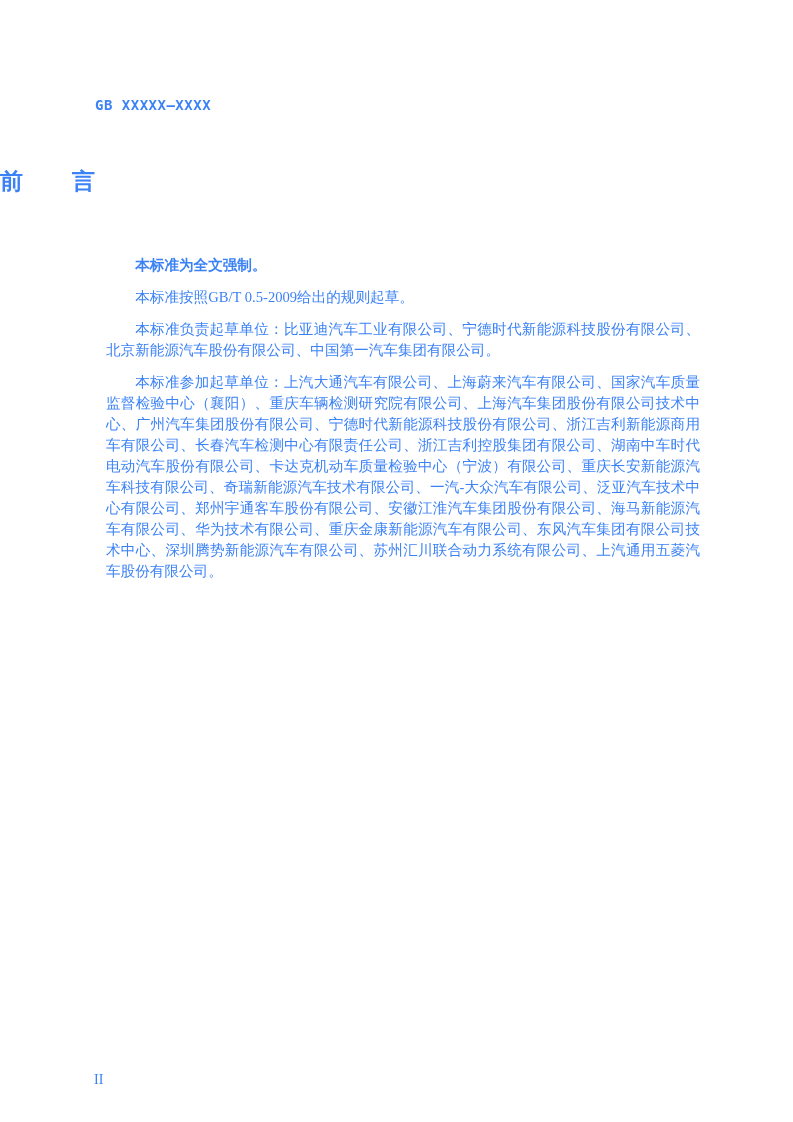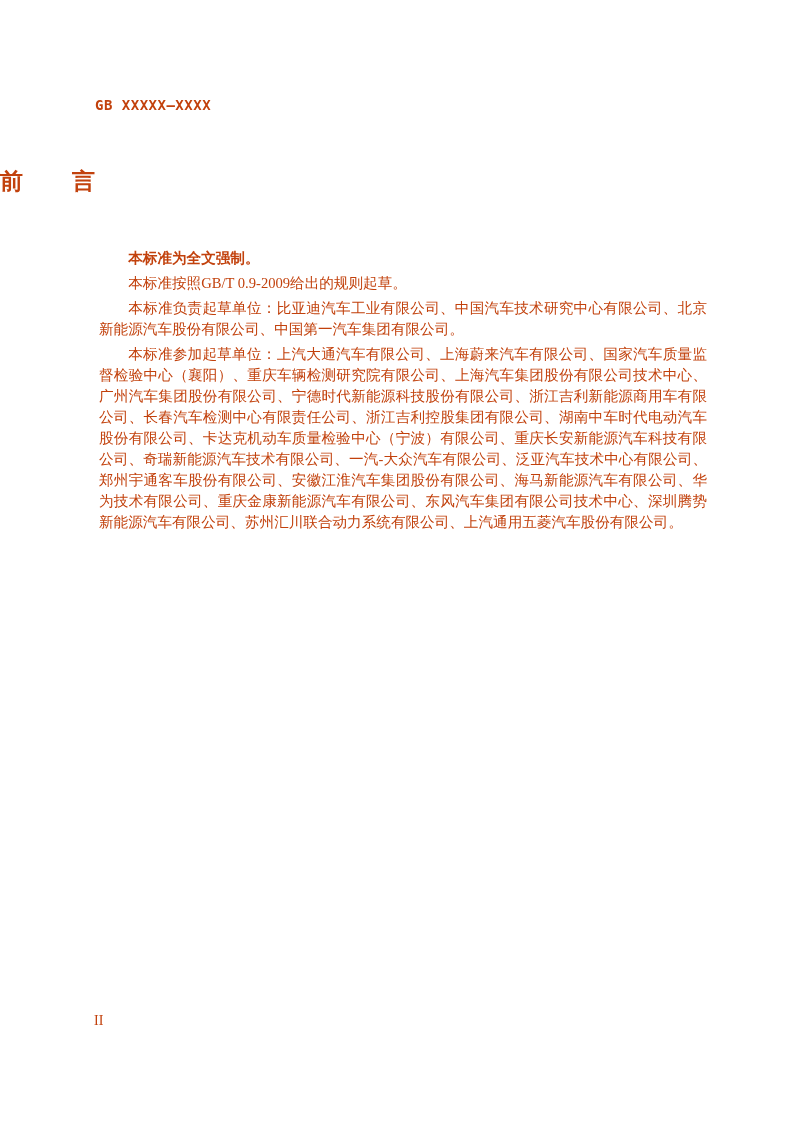--- a/index.html
+++ b/index.html
@@ -5,21 +5,21 @@
   html, body {
     margin: 0;
     padding: 0;
     background: #ffffff;
   }
   .page {
     position: relative;
     width: 793px;
     height: 1122px;
     background: #ffffff;
-    color: #c2410c;
+    color: #3b82f6;
     font-family: "Liberation Serif", serif;
     overflow: hidden;
   }
   .doc-header {
     position: absolute;
     left: 95px;
     top: 97px;
     font-family: "DejaVu Sans Mono", monospace;
     font-size: 14px;
     font-weight: bold;
@@ -42,47 +42,47 @@
     position: absolute;
     left: 95px;
     top: 244px;
     width: 616px;
     font-size: 14.6px;
     line-height: 21px;
     text-align: justify;
     text-justify: inter-ideograph;
   }
   .para {
-    margin: 4px;
+    margin: 11px;
     padding: 0;
     text-indent: 2em;
   }
   .para.emphasis {
     font-family: "Liberation Sans", sans-serif;
     font-weight: bold;
   }
   .page-number {
     position: absolute;
     left: 94px;
-    top: 1013px;
+    top: 1072px;
     font-family: "Liberation Serif", serif;
     font-size: 14px;
   }
 </style>
 </head>
 <body>
 
 <div class="page">
 
   <div class="doc-header">GB XXXXX—XXXX</div>
 
   <h1 class="doc-title">前　　言</h1>
 
   <div class="content">
     <p class="para emphasis">本标准为全文强制。</p>
-    <p class="para">本标准按照GB/T 0.9-2009给出的规则起草。</p>
-    <p class="para">本标准负责起草单位：比亚迪汽车工业有限公司、中国汽车技术研究中心有限公司、北京新能源汽车股份有限公司、中国第一汽车集团有限公司。</p>
+    <p class="para">本标准按照GB/T 0.5-2009给出的规则起草。</p>
+    <p class="para">本标准负责起草单位：比亚迪汽车工业有限公司、宁德时代新能源科技股份有限公司、北京新能源汽车股份有限公司、中国第一汽车集团有限公司。</p>
     <p class="para">本标准参加起草单位：上汽大通汽车有限公司、上海蔚来汽车有限公司、国家汽车质量监督检验中心（襄阳）、重庆车辆检测研究院有限公司、上海汽车集团股份有限公司技术中心、广州汽车集团股份有限公司、宁德时代新能源科技股份有限公司、浙江吉利新能源商用车有限公司、长春汽车检测中心有限责任公司、浙江吉利控股集团有限公司、湖南中车时代电动汽车股份有限公司、卡达克机动车质量检验中心（宁波）有限公司、重庆长安新能源汽车科技有限公司、奇瑞新能源汽车技术有限公司、一汽-大众汽车有限公司、泛亚汽车技术中心有限公司、郑州宇通客车股份有限公司、安徽江淮汽车集团股份有限公司、海马新能源汽车有限公司、华为技术有限公司、重庆金康新能源汽车有限公司、东风汽车集团有限公司技术中心、深圳腾势新能源汽车有限公司、苏州汇川联合动力系统有限公司、上汽通用五菱汽车股份有限公司。</p>
   </div>
 
   <div class="page-number">II</div>
 
 </div>
 
 </body></html>

